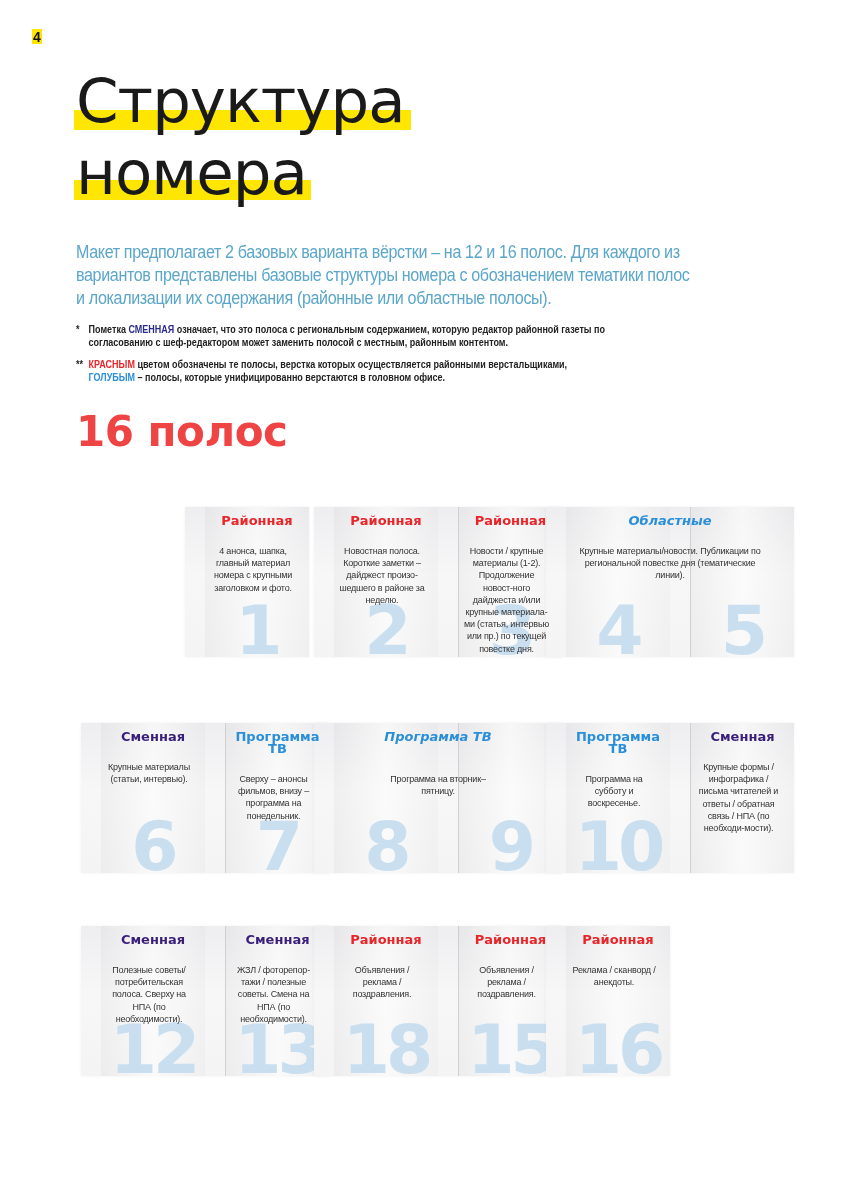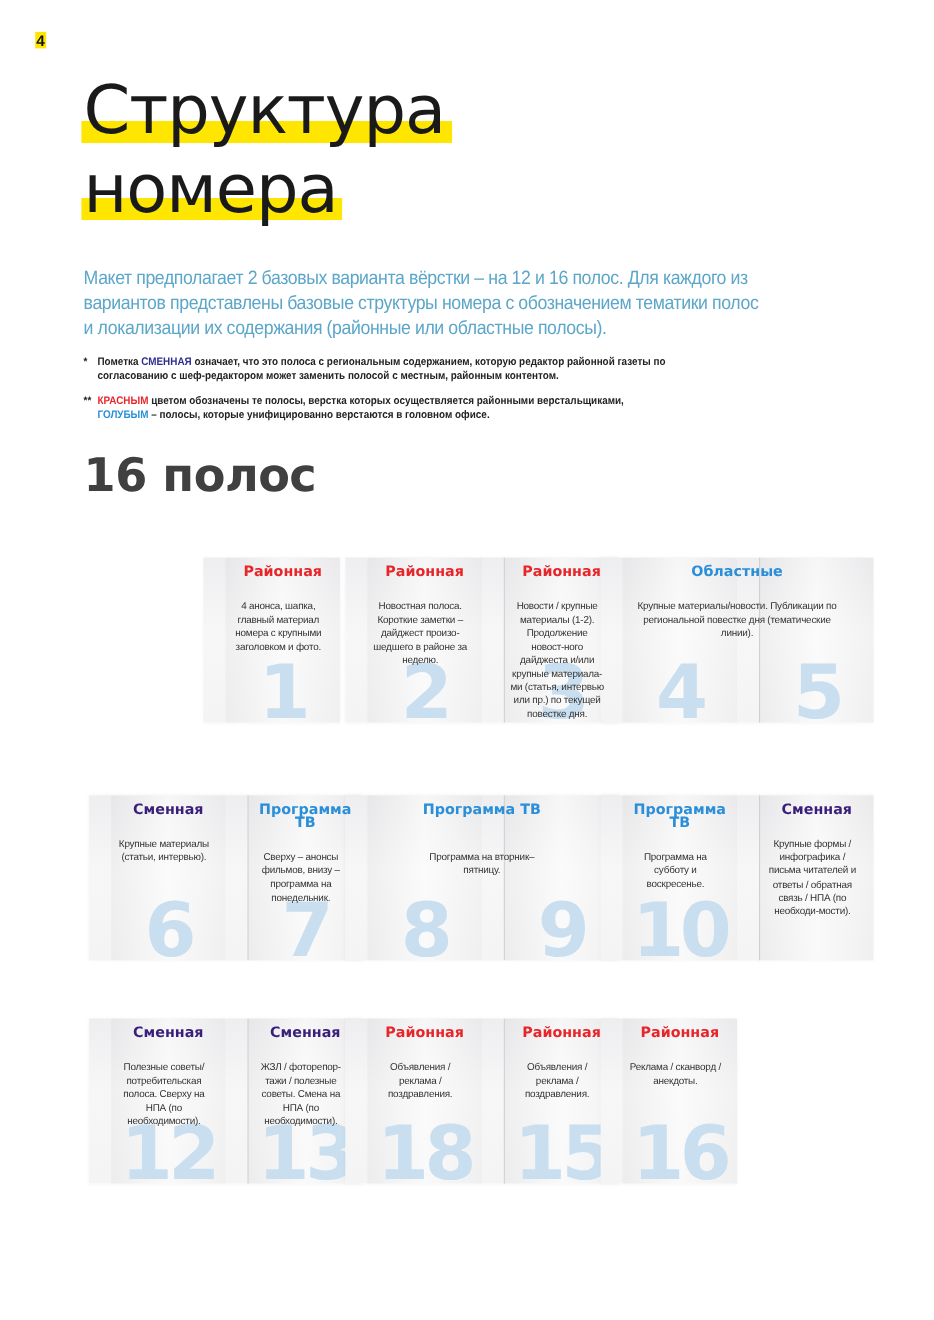--- a/index.html
+++ b/index.html
@@ -29,21 +29,21 @@
 
   .notes { position: absolute; left: 76px; top: 324px; width: 640px; font-size: 10px; line-height: 12.5px;
     font-weight: 700; color: #222; transform: scaleX(0.9); transform-origin: left top; }
   .note { position: relative; padding-left: 14px; margin-bottom: 10px; }
   .note .star { position: absolute; left: 0; top: 0; }
   .note .em-purple { color: #2b2d8e; }
   .note .em-red { color: #e8262a; }
   .note .em-blue { color: #2a8fd8; }
 
   .section-title { position: absolute; left: 76px; top: 408px; font-family: "DejaVu Sans", sans-serif;
-    font-weight: 700; font-size: 42px; line-height: 48px; color: #404040; letter-spacing: -0.5px; }
+    font-weight: 700; font-size: 42px; line-height: 48px; color: #ef4444; letter-spacing: -0.5px; }
 
   .spread { position: absolute; display: flex; background: linear-gradient(180deg,#eeeef0 0%,#f7f7f8 45%,#f4f4f5 100%);
     box-shadow: 0 0 3px rgba(0,0,0,0.06); }
   .page { position: relative; width: 104px; height: 150px; overflow: hidden;
     background: linear-gradient(90deg, rgba(0,0,0,0.03) 0%, rgba(255,255,255,0.5) 50%, rgba(0,0,0,0.02) 100%); margin-left: 20px; }
   .page + .page { border-left: 1px solid #cfd0d4; }
   .page .label { position: absolute; left: 0; right: 0; top: 8px; text-align: center;
     font-family: "DejaVu Sans", sans-serif; font-weight: 700; font-size: 13px; line-height: 12px; }
   .label.red { color: #e8262a; }
   .label.purple { color: #3a1f7a; }
@@ -51,21 +51,21 @@
   .page .desc { position: absolute; left: 4px; right: 12px; top: 38px; text-align: center;
     font-size: 9px; line-height: 12.2px; color: #333; letter-spacing: -0.2px; }
   .page .desc.tv { top: 50px; }
   .page .num { position: absolute; left: 0; right: 0; bottom: -14px; text-align: center;
     font-family: "DejaVu Sans", sans-serif; font-weight: 700; font-size: 68px; line-height: 80px;
     color: #c9dff0; letter-spacing: -4px; z-index: 0; }
   .page .desc, .page .label { z-index: 1; }
 
   .spread-wide { position: absolute; }
   .spread-wide .label { position: absolute; left: 0; right: 0; top: 8px; text-align: center;
-    font-family: "DejaVu Sans", sans-serif; font-weight: 700; font-size: 13px; line-height: 12px; z-index: 2; }
+    font-family: "DejaVu Sans", sans-serif; font-weight: 700; font-size: 13px; line-height: 12px; z-index: 2; font-style: italic; }
   .spread-wide .desc { position: absolute; left: 0; right: 0; text-align: center; font-size: 9px; line-height: 12.2px;
     color: #333; z-index: 2; letter-spacing: -0.2px; }
 </style>
 </head>
 <body>
 
 <div class="page-num">4</div>
 
 <div class="title">
   <div class="title-row l1"><span class="title-line"><span class="hl"></span><span class="txt">Структура</span></span></div>

